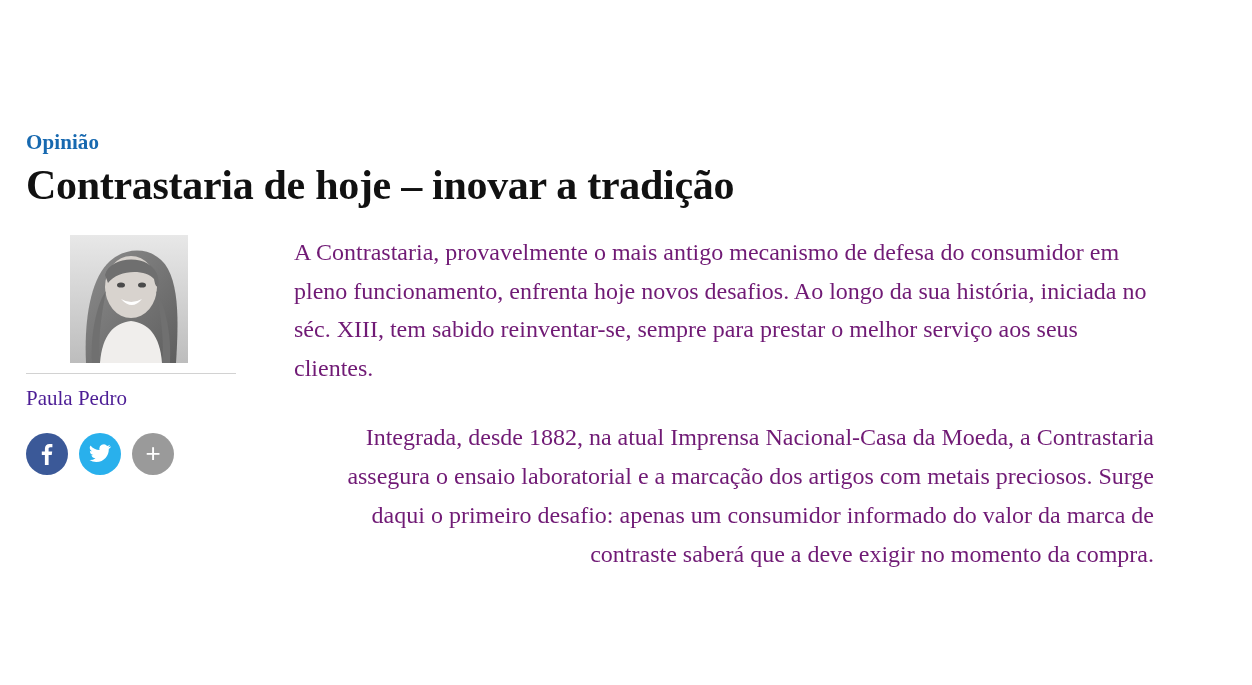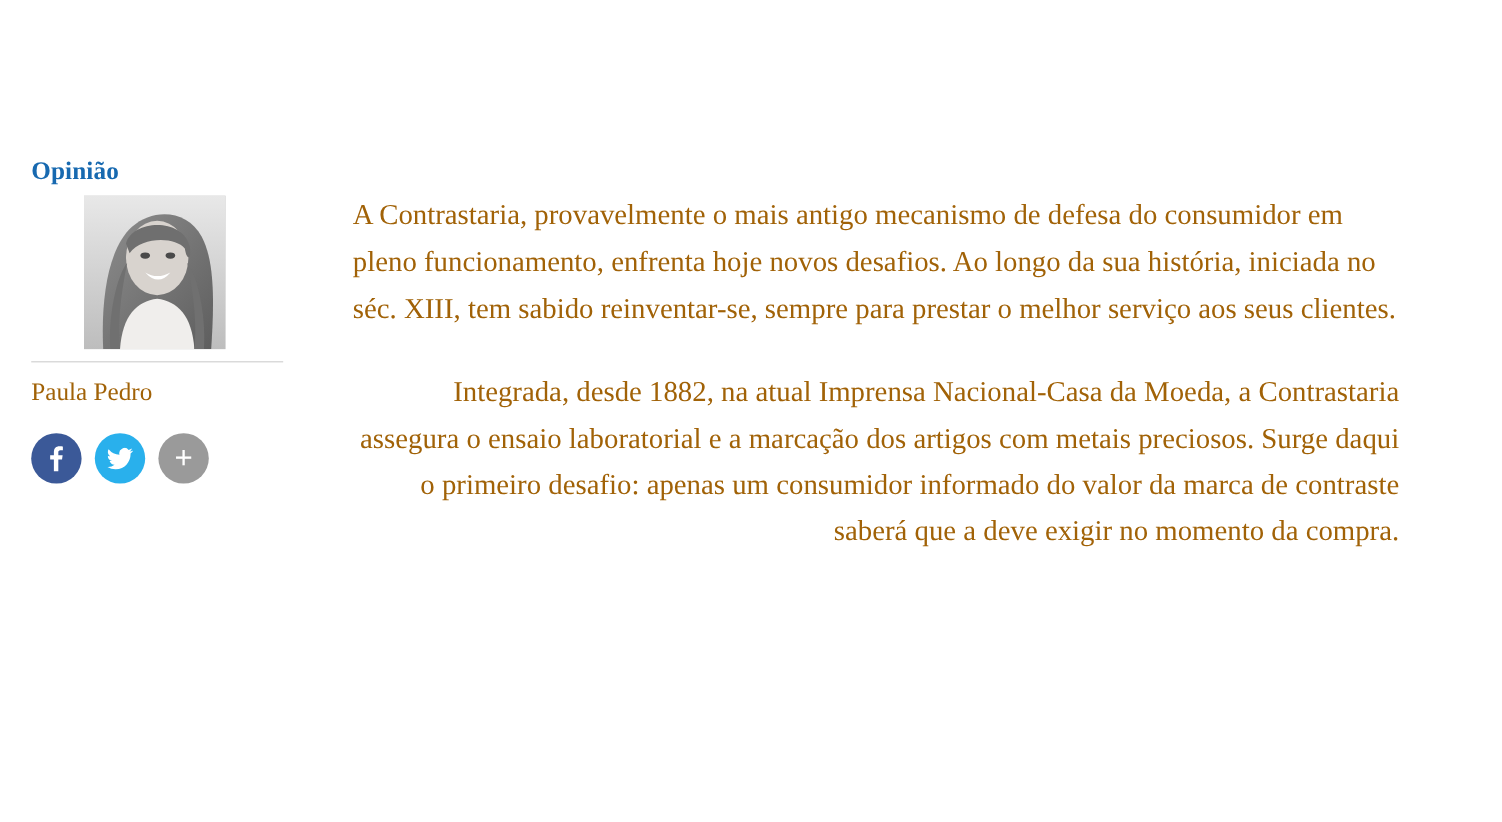--- a/index.html
+++ b/index.html
@@ -68,21 +68,21 @@
   .author-photo svg { display: block; }
   .byline-rule {
     margin: 10px 0 0 0;
     border: 0;
     border-top: 1px solid #d2d2d2;
     width: 210px;
   }
   .author-name {
     font-family: "Liberation Serif", serif;
     font-size: 21px;
-    color: #a16207;
+    color: #4c1d95;
     margin: 12px 0 14px 0;
     line-height: 1.2;
   }
   .author-date {
     font-family: "Liberation Sans", sans-serif;
     font-size: 15px;
     color: #1769b0;
     margin: 0;
     line-height: 1.3;
   }
@@ -117,33 +117,34 @@
   .text-col {
     flex: 1 1 auto;
     padding-left: 58px;
     box-sizing: border-box;
     max-width: 930px;
   }
   .text-col p {
     font-family: "Liberation Serif", serif;
     font-size: 24px;
     line-height: 1.62;
-    color: #a16207;
-    margin: 0 0 30px 0;
+    color: #701a75;
+    margin: 0 12px 30px 0;
   }
   .text-col p:last-child { margin-bottom: 0; text-align: right; }
 </style>
 </head>
 <body>
 
 <div class="page">
   <div class="article">
 
     <div class="kicker">Opinião</div>
 
+    <h1 class="headline">Contrastaria de hoje – inovar a tradição</h1>
 
     <div class="body-grid">
 
       <div class="byline-col">
 
         <div class="author-photo">
           <svg width="118" height="128" viewBox="0 0 118 128" xmlns="http://www.w3.org/2000/svg" aria-hidden="true">
             <defs>
               <linearGradient id="bgGrad" x1="0" y1="0" x2="0" y2="1">
                 <stop offset="0%" stop-color="#e8e8e8"></stop>

